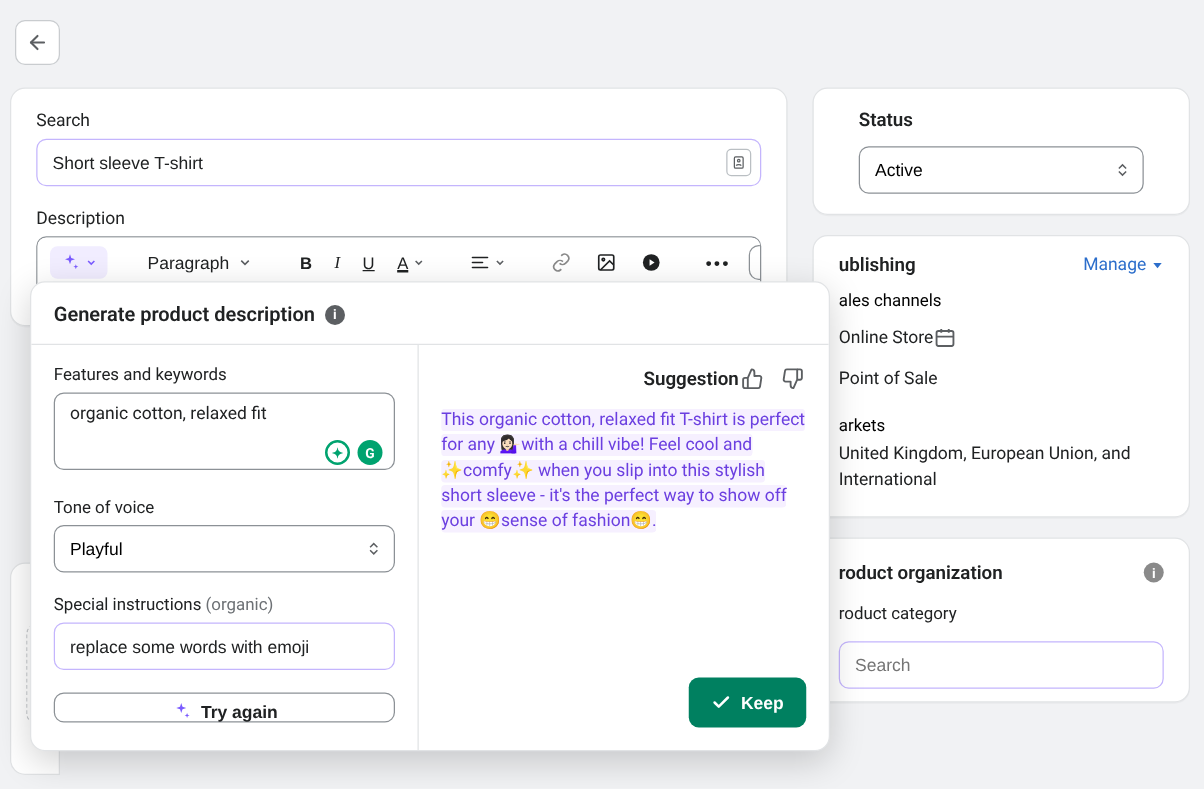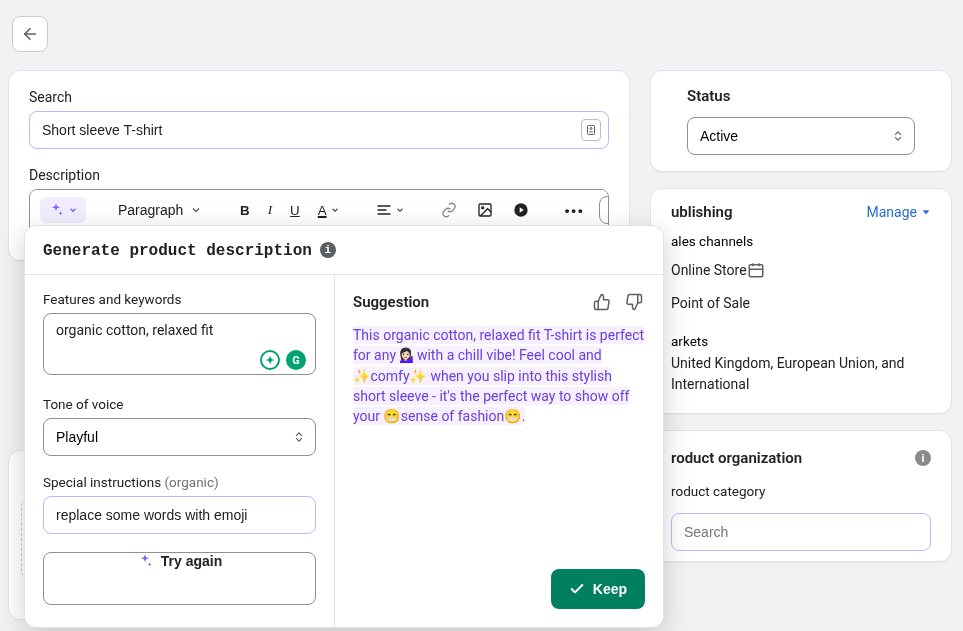--- a/index.html
+++ b/index.html
@@ -92,45 +92,45 @@
     top:155px; left:16px;
     width:640px;
     background:#fff;
     border:1px solid #e1e3e5;
     border-radius:12px;
     box-shadow:0 8px 28px rgba(0,0,0,0.18);
     z-index:50;
     display:flex; flex-direction:column;
     overflow:hidden;
   }
-  .gen-header{padding:16px 18px 14px;display:flex;align-items:flex-start;gap:8px;font-size:16px;font-weight:600;border-bottom:1px solid #e1e3e5;font-family:Liberation Mono, monospace;}
+  .gen-header{padding:16px 18px 14px;display:flex;align-items:center;gap:8px;font-size:16px;font-weight:600;border-bottom:1px solid #e1e3e5;}
   .info-dot{width:16px;height:16px;border-radius:50%;background:#5c5f62;color:#fff;display:inline-flex;align-items:center;justify-content:center;font-size:11px;font-weight:700;}
   .gen-body{display:flex;}
   .gen-left{width:310px;padding:16px 18px 22px;border-right:1px solid #e1e3e5;display:flex;flex-direction:column;gap:18px;}
-  .gen-right{flex:1;padding:16px 18px 18px;display:flex;flex-direction:column;}
+  .gen-right{flex:1;padding:16px 18px 18px;display:flex;flex-direction:column;align-items:flex-end;}
   .gen-sublabel{font-size:13.5px;color:#202223;margin-bottom:6px;}
   .optional{color:#6d7175;}
   .textarea{
     width:100%;border:1px solid #8c9196;border-radius:8px;padding:8px 12px;font-size:14px;
     resize:none;height:62px;font-family:inherit;color:#202223;position:relative;
   }
   .ta-wrap{position:relative;}
   .ta-badges{position:absolute;right:10px;bottom:8px;display:flex;gap:6px;}
   .circ{width:20px;height:20px;border-radius:50%;display:flex;align-items:center;justify-content:center;font-size:11px;font-weight:700;}
   .circ.green{background:#fff;color:#00a36f;border:2px solid #00a36f;}
   .circ.solid{background:#00a36f;color:#fff;}
   .select{
     width:100%;border:1px solid #8c9196;border-radius:8px;height:38px;padding:0 12px;
     font-size:14px;background:#fff;appearance:none;cursor:pointer;
   }
   .select-wrap{position:relative;}
   .select-wrap .chev{position:absolute;right:10px;top:50%;transform:translateY(-50%);color:#5c5f62;pointer-events:none;}
   .try-again{
-    width:100%;height:53px;border:1px solid #8c9196;border-radius:8px;background:#fff;
-    display:flex;align-items:flex-start;justify-content:center;gap:8px;font-weight:600;cursor:pointer;font-size:14px;color:#202223;
+    width:100%;height:24px;border:1px solid #8c9196;border-radius:8px;background:#fff;
+    display:flex;align-items:flex-end;justify-content:center;gap:8px;font-weight:600;cursor:pointer;font-size:14px;color:#202223;
   }
   .sugg-head{display:flex;align-items:center;justify-content:space-between;margin-bottom:12px;}
   .sugg-title{font-weight:600;font-size:15px;}
   .thumbs{display:flex;gap:10px;color:#5c5f62;}
   .thumb-btn{background:none;border:none;cursor:pointer;color:#5c5f62;padding:2px;}
   .sugg-text{
     background:#f6f0ff;color:#6b3fe0;border-radius:3px;
     font-size:14px;line-height:1.45;
     display:inline;
     box-decoration-break:clone;-webkit-box-decoration-break:clone;

